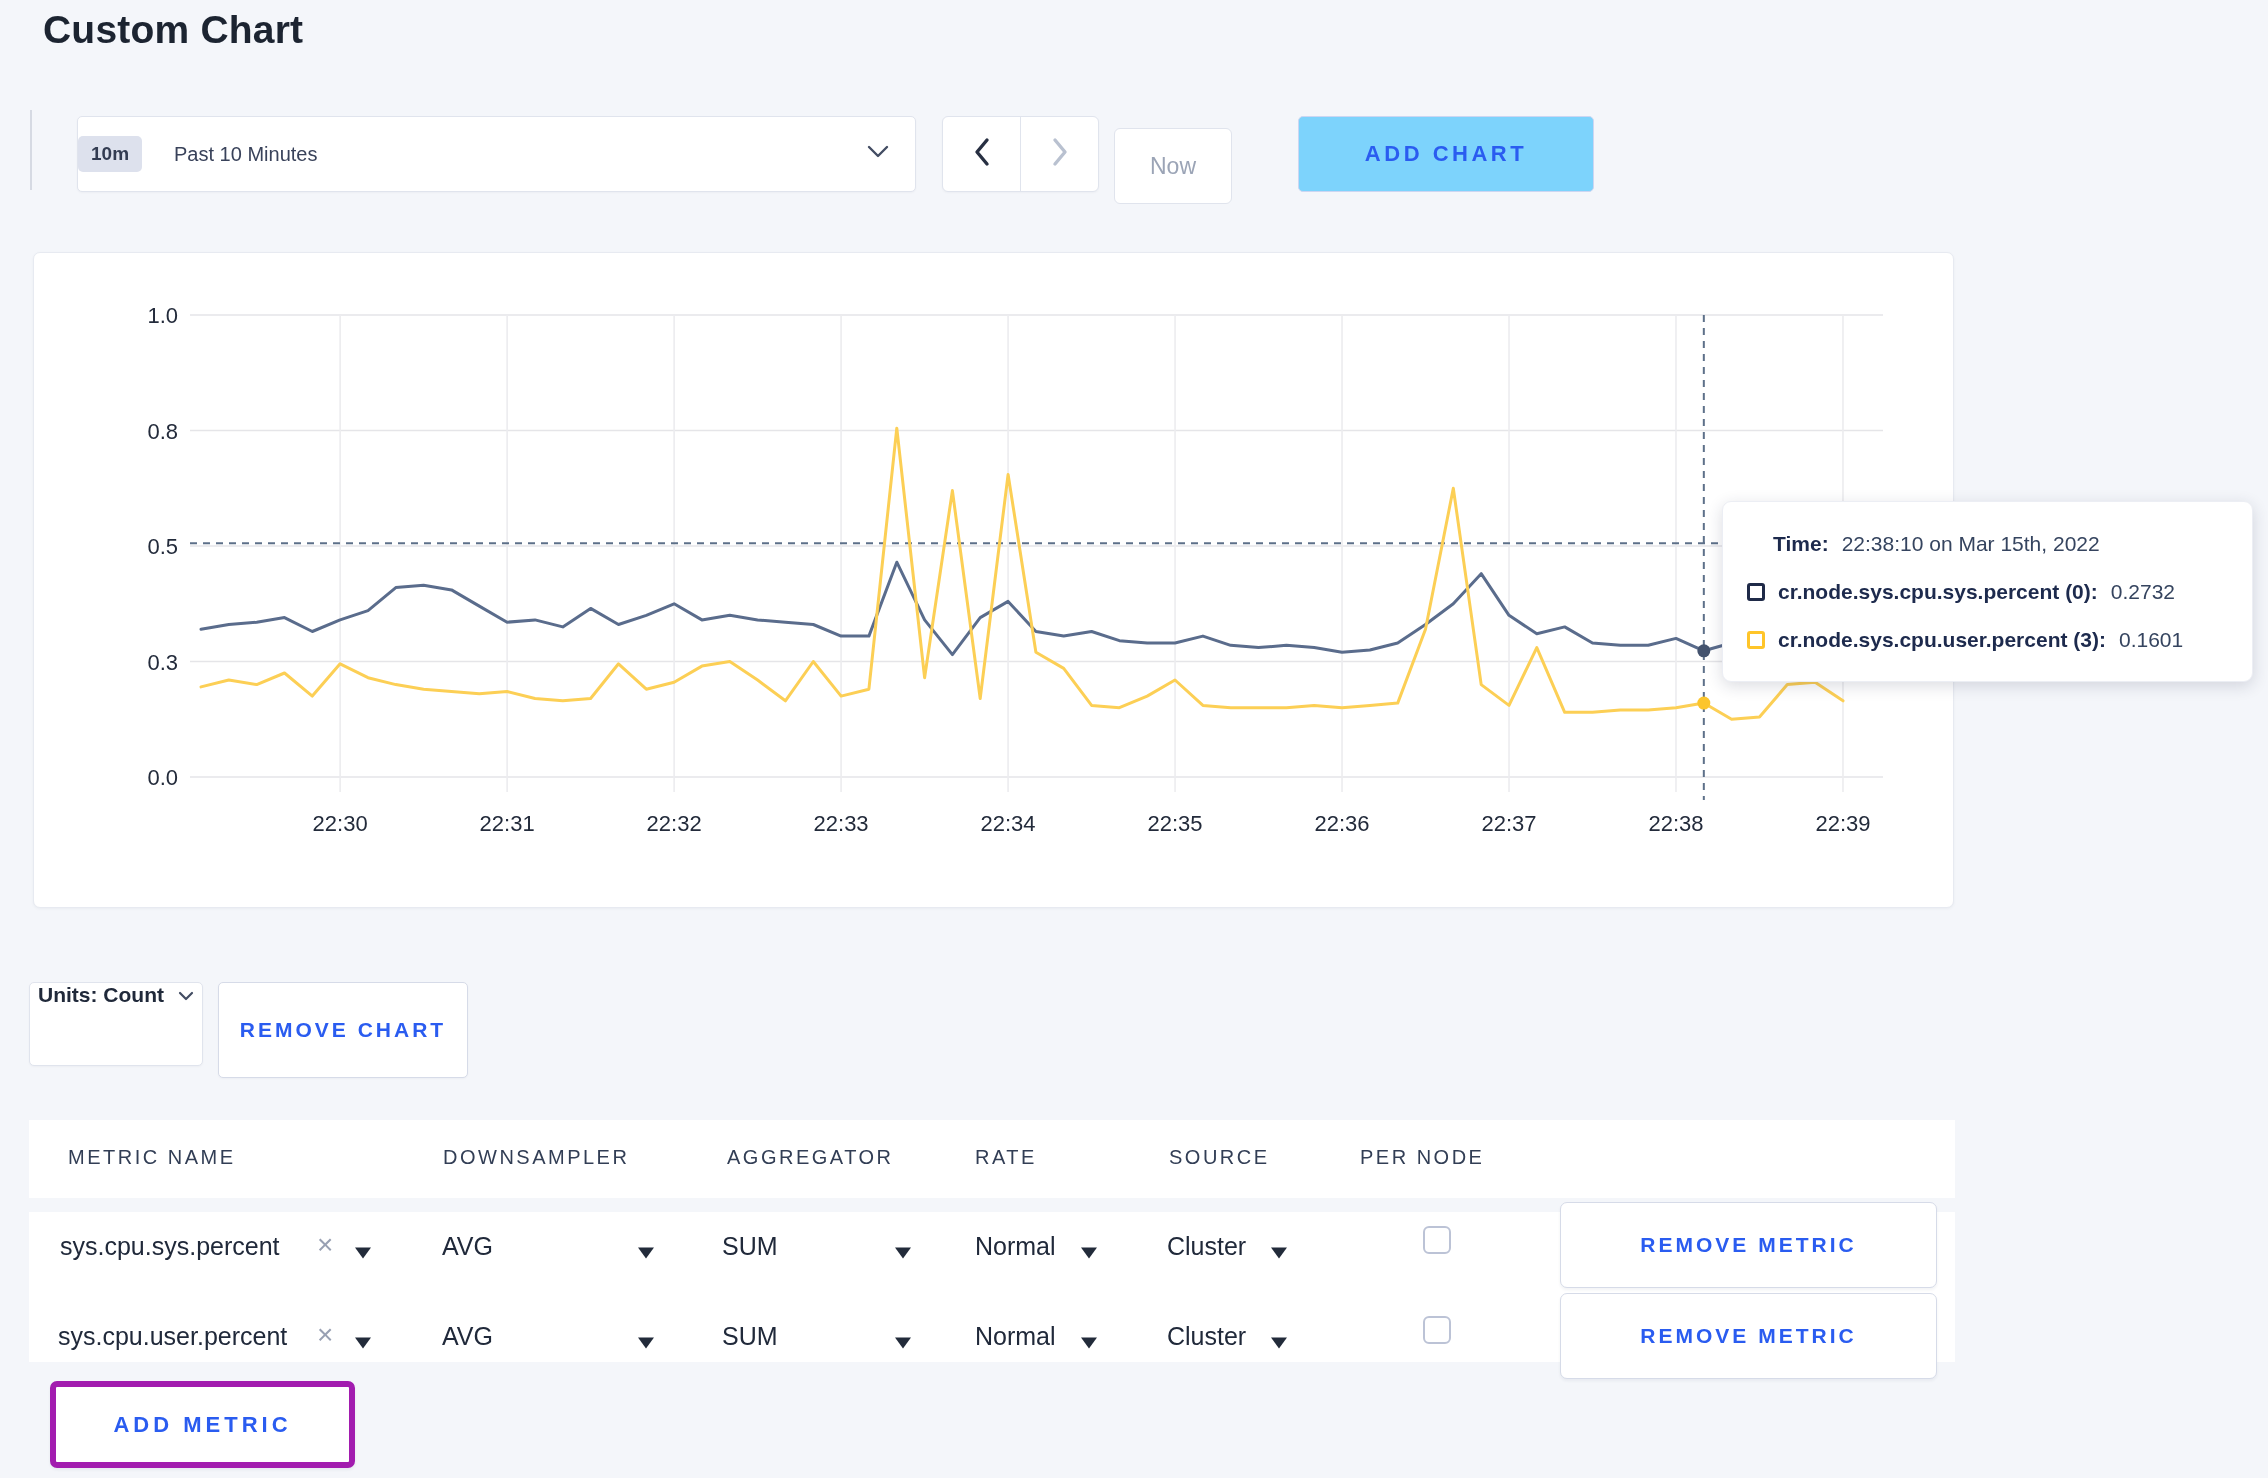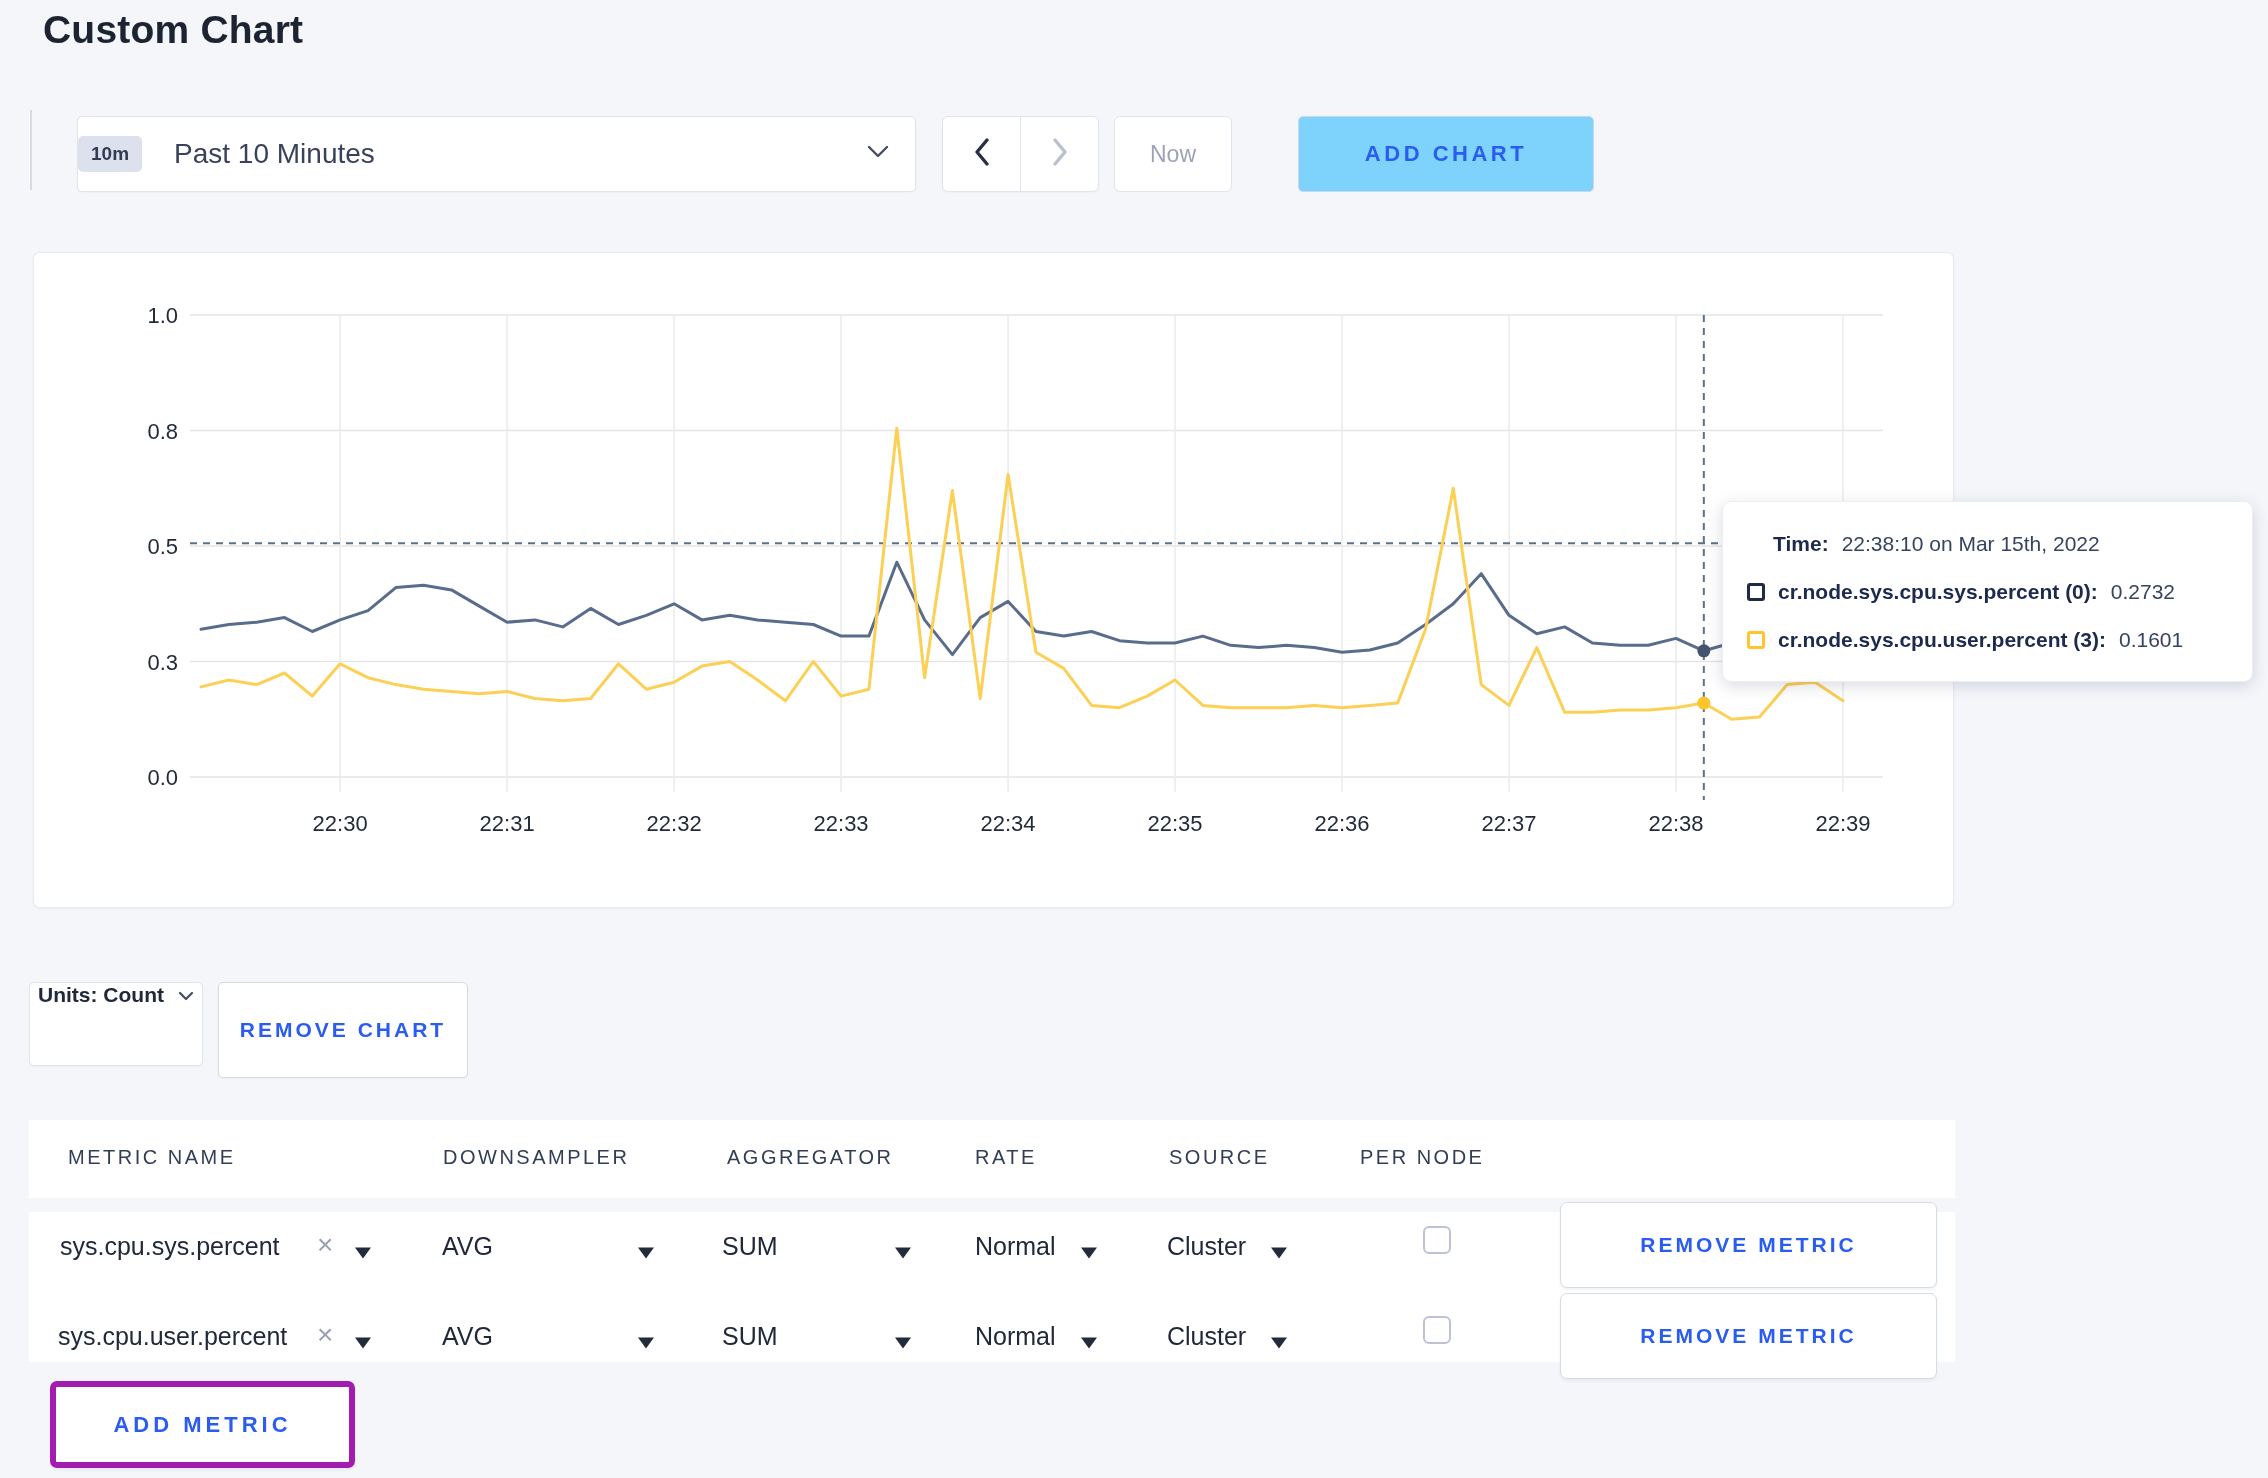--- a/index.html
+++ b/index.html
@@ -17,33 +17,33 @@
   .time-dropdown {
     left:77px; top:116px; width:839px; height:76px;
     background:#fff; border:1px solid #e0e4ed; border-radius:5px;
     display:flex; align-items:center; cursor:pointer;
     box-shadow:0 1px 2px rgba(40,50,80,.04);
   }
   .time-badge {
     padding:7px 13px; background:#dde1ed; border-radius:5px;
     font-size:19px; font-weight:700; color:#333c52;
   }
-  .time-label { margin-left:32px; font-size:28px; color:#39425a; }
+  .time-label { margin-left:32px; font-size:20px; color:#39425a; }
   .dd-chevron { margin-left:auto; margin-right:26px; }
 
   .pager {
     left:942px; top:116px; width:157px; height:76px;
     background:#fff; border:1px solid #e0e4ed; border-radius:6px;
     display:flex; box-shadow:0 1px 2px rgba(40,50,80,.04);
   }
   .pager-btn { flex:1; display:flex; align-items:center; justify-content:center; cursor:pointer; }
   .pager-divider { width:1px; background:#e0e4ed; }
 
   .now-btn {
-    left:1114px; top:116px; width:118px; height:76px;
+    left:1114px; top:128px; width:118px; height:76px;
     background:#fff; border:1px solid #e0e4ed; border-radius:6px;
     display:flex; align-items:center; justify-content:center;
     font-size:23px; color:#9ba4b6; cursor:default;
   }
   .add-chart-btn {
     left:1298px; top:116px; width:296px; height:76px;
     background:#7dd3fc; border:1px solid #ccd6f2; border-radius:5px;
     display:flex; align-items:center; justify-content:center;
     font-size:22px; font-weight:700; letter-spacing:3.5px; color:#2a5cf0; cursor:pointer;
   }

